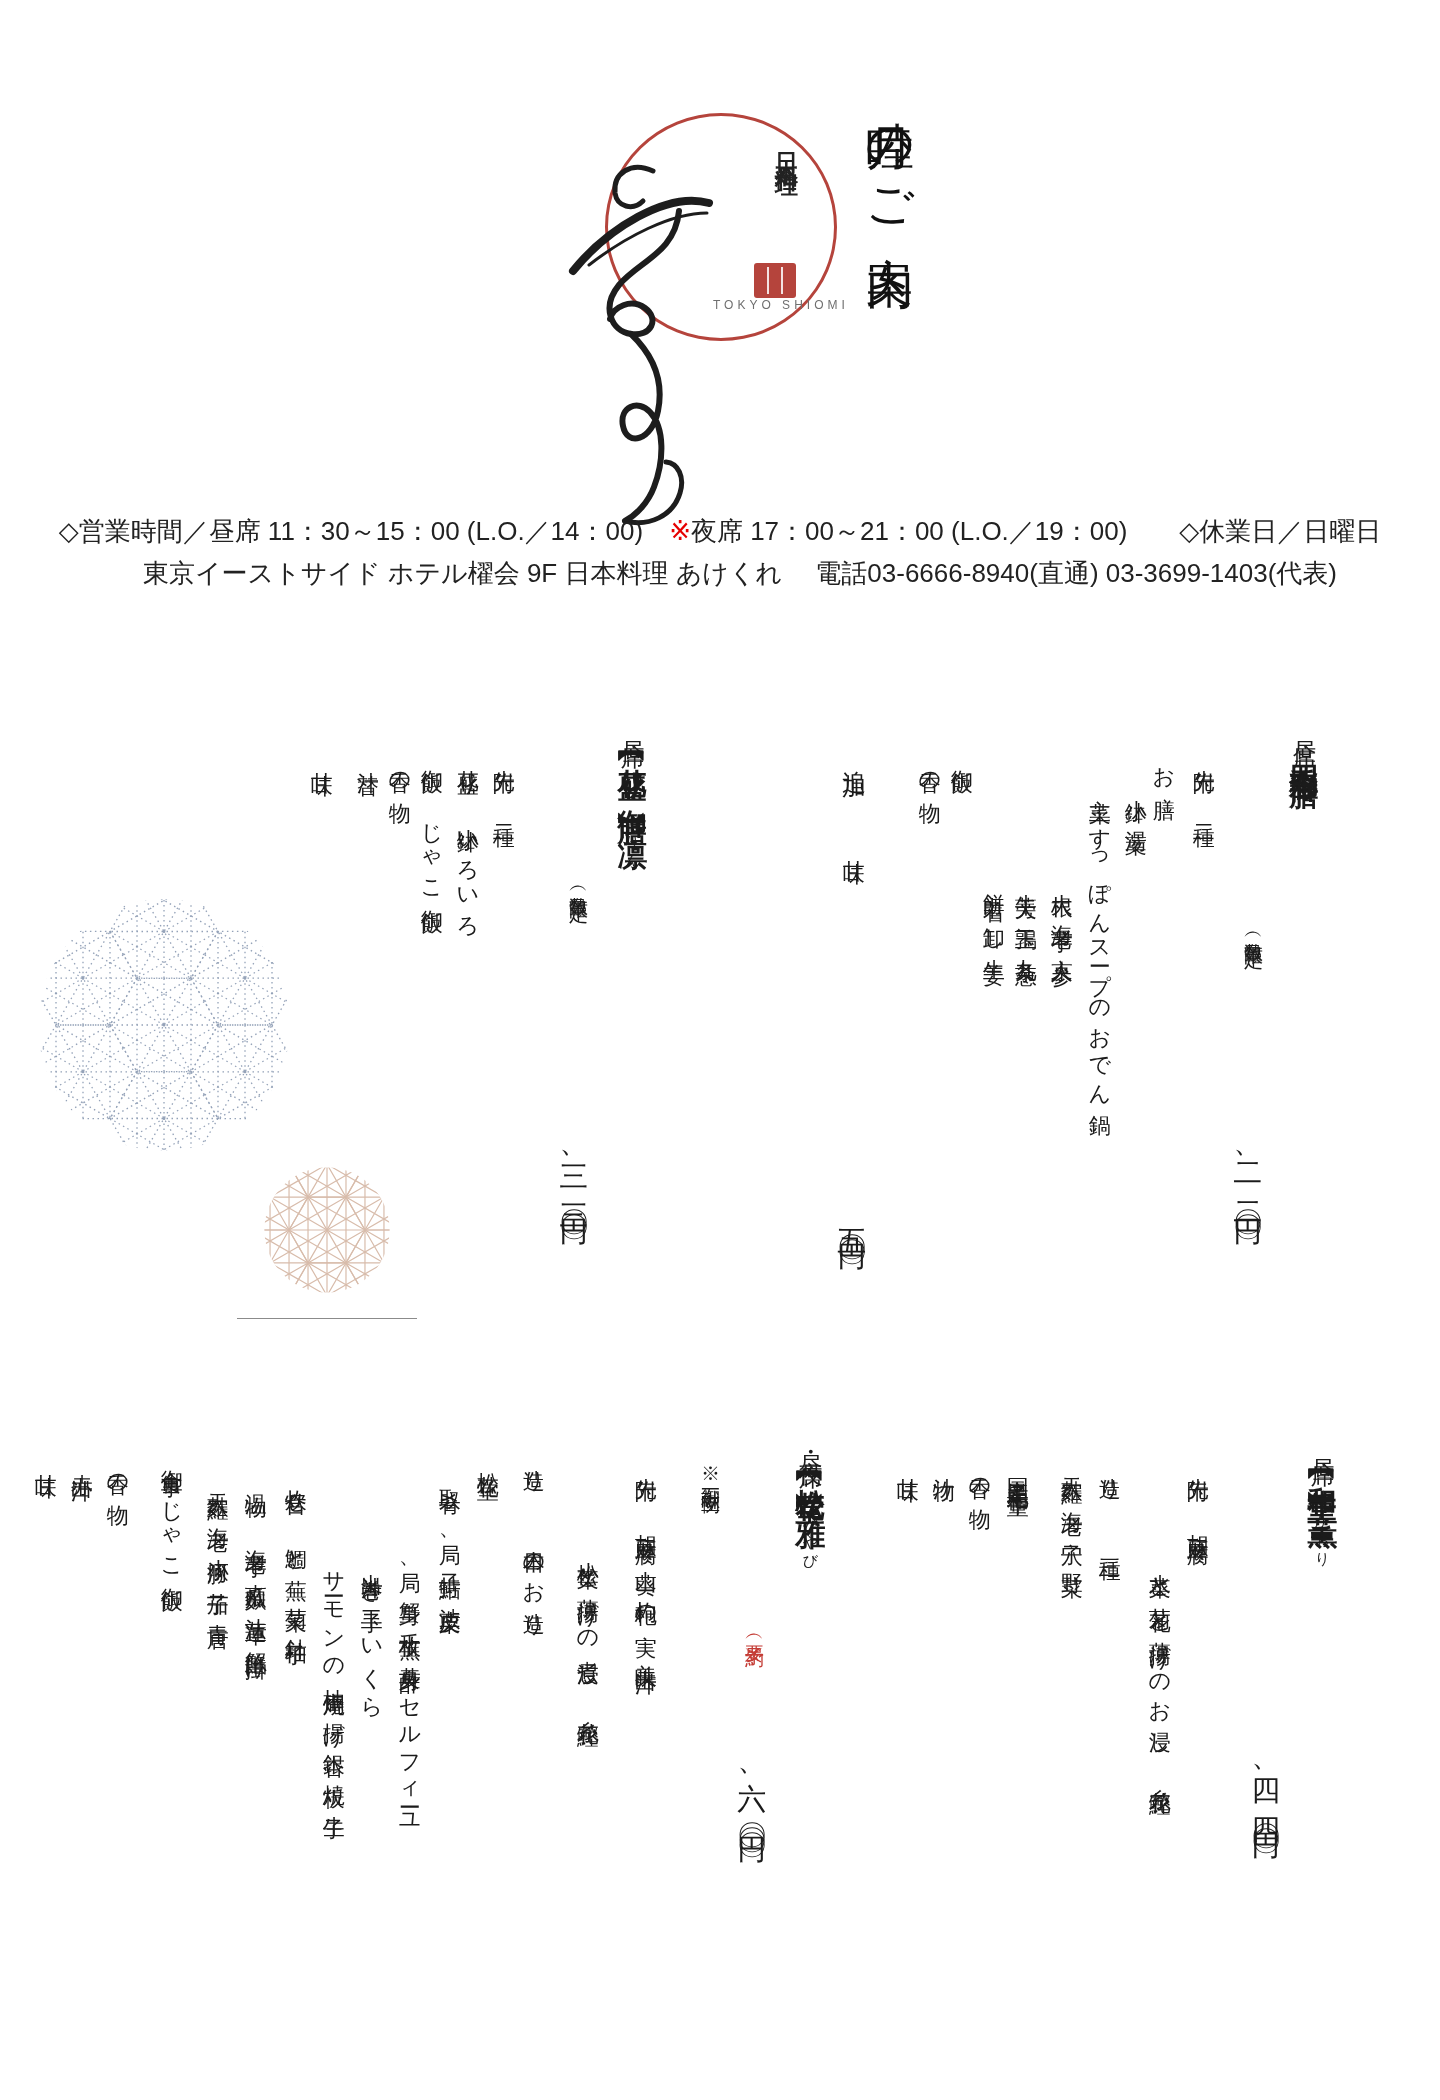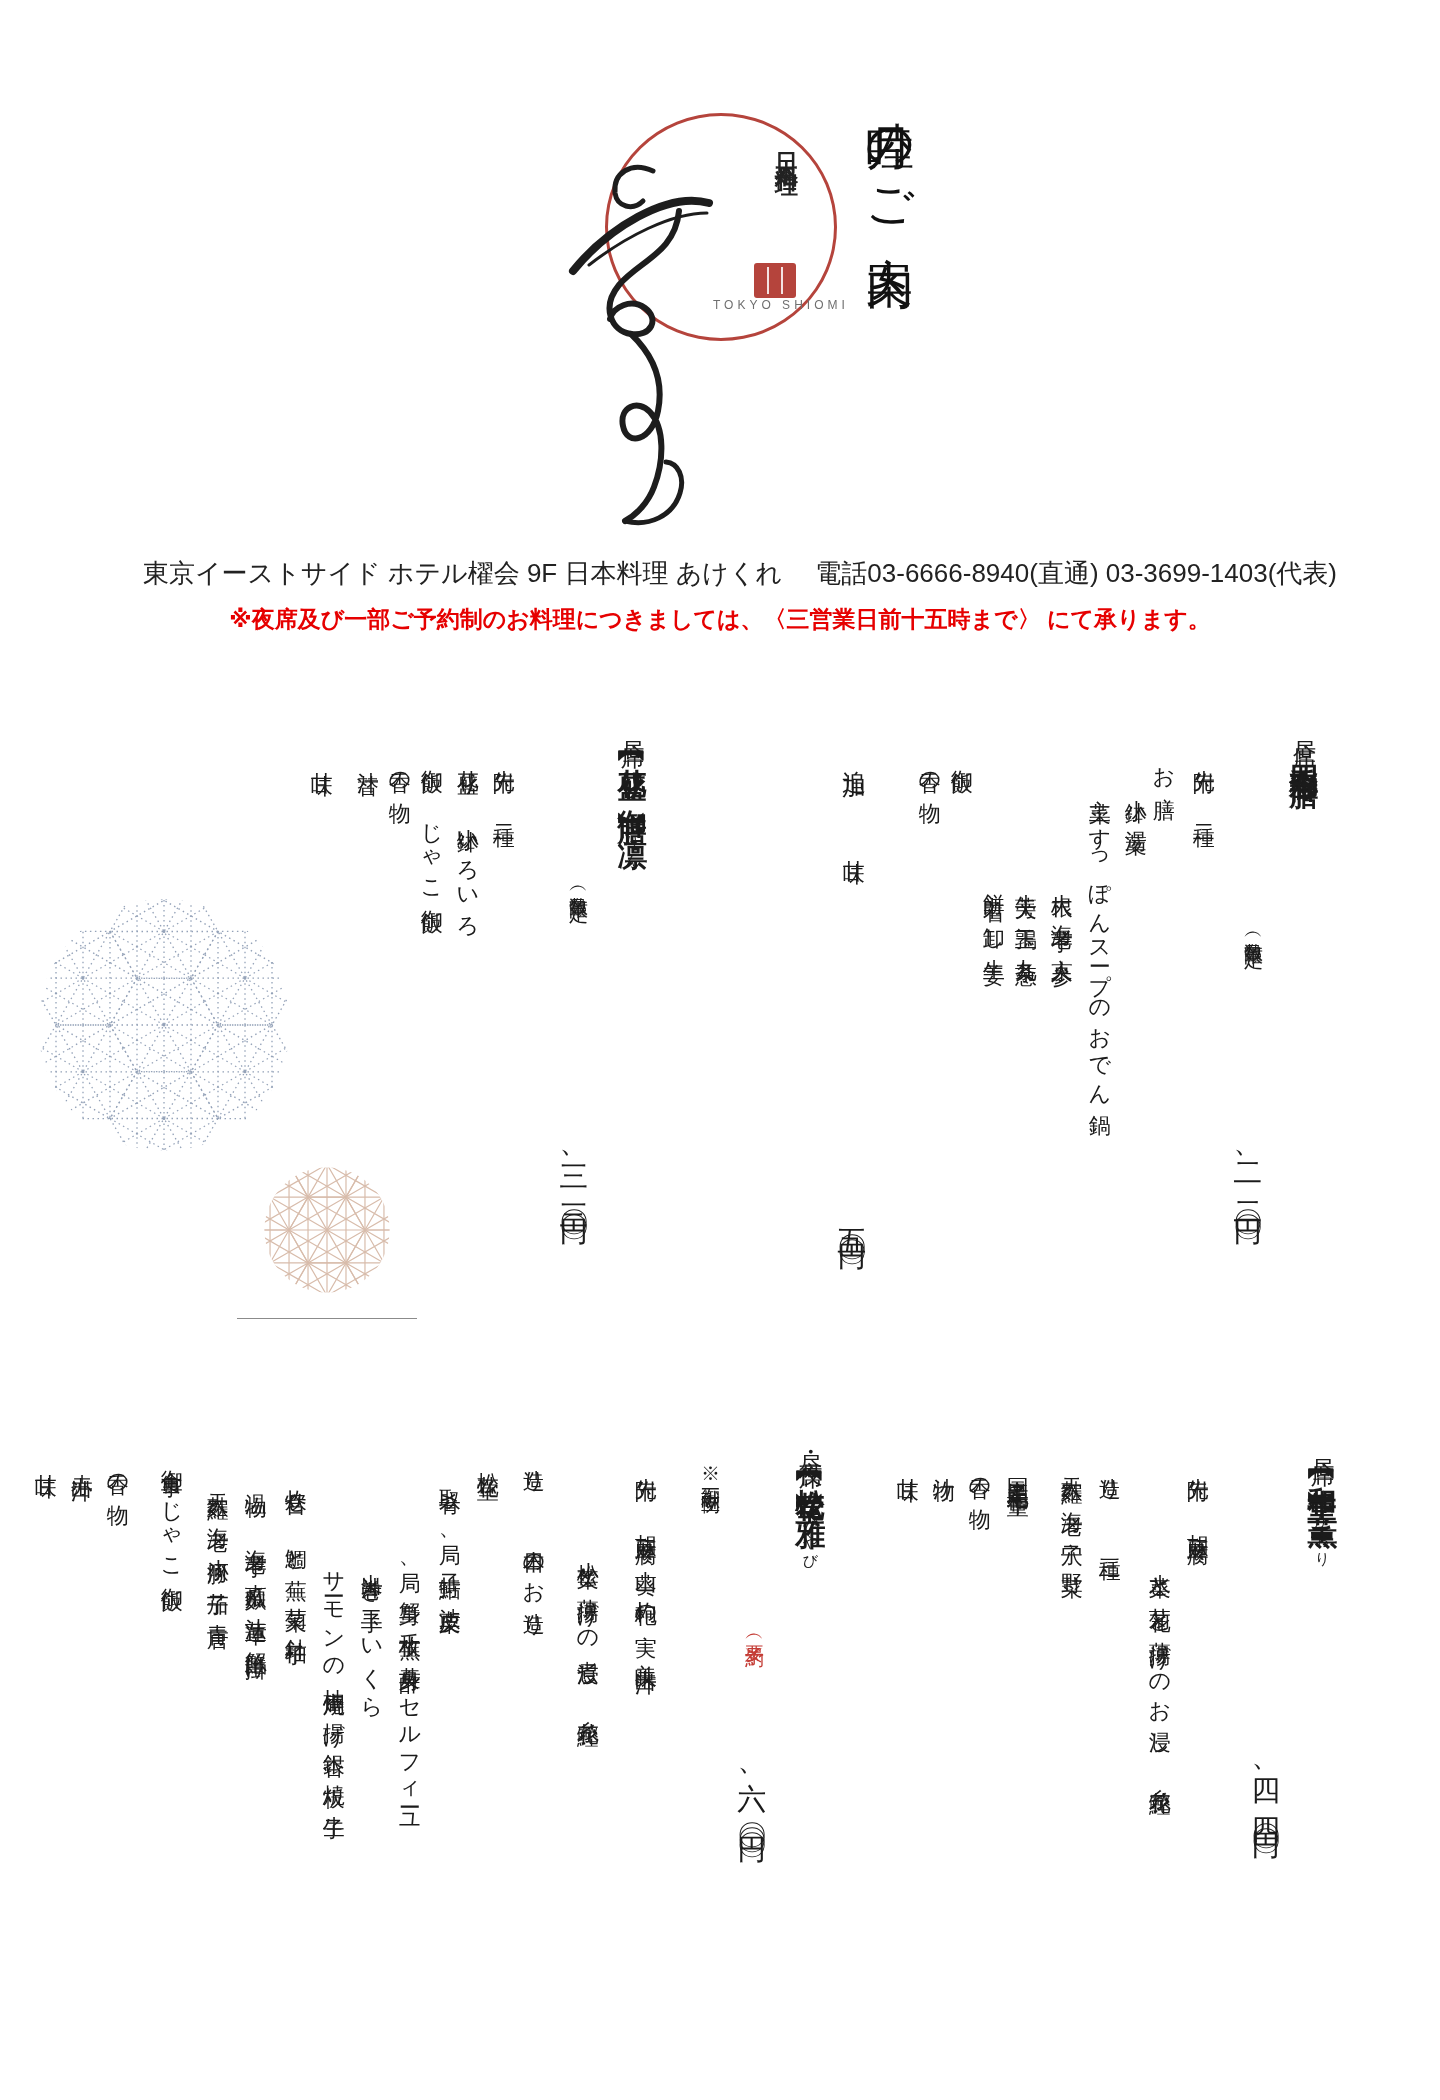--- a/index.html
+++ b/index.html
@@ -64,22 +64,22 @@
       <path d="M58 380 C 82 386, 106 375, 113 352 C 118 336, 111 322, 99 321" stroke="#1d1d1d" stroke-width="5" stroke-linecap="round"></path>
     </svg>
     <div class="logo-cuisine">日本料理</div>
     <div class="logo-seal">
         <i class="a"></i>
         <i class="b"></i>
       </div>
     <div class="logo-caption">TOKYO SHIOMI</div>
   </div>
 
+  <div class="info l1"><span>◇営業時間／昼席 11：30～15：00 (L.O.／14：00)　</span><span class="mark-red">※</span><span>夜席 17：00～21：00 (L.O.／19：00)　　◇休業日／日曜日</span></div>
   <div class="info l2">東京イーストサイド ホテル櫂会 9F 日本料理 あけくれ　 電話03-6666-8940(直通) 03-3699-1403(代表)</div>
-  <div class="info l3">※夜席及び一部ご予約制のお料理につきましては、〈三営業日前十五時まで〉 にて承ります。</div>
 
   <svg class="pattern" style="left:35px;top:896px" width="258" height="258" viewBox="-129 -129 258 258">
     <defs>
       <g id="asanoha-star">
         <path d="M54 0L27 46.8L-27 46.8L-54 0L-27 -46.8L27 -46.8Z"></path>
         <path d="M54 0L-54 0M27 46.8L-27 -46.8M-27 46.8L27 -46.8"></path>
         <path d="M0 0L40.5 23.4M0 0L0 46.8M0 0L-40.5 23.4M0 0L-40.5 -23.4M0 0L0 -46.8M0 0L40.5 -23.4"></path>
         <path d="M54 0L-27 46.8L-27 -46.8ZM-54 0L27 46.8L27 -46.8Z"></path>
       </g>
       <clipPath id="clip-big">

